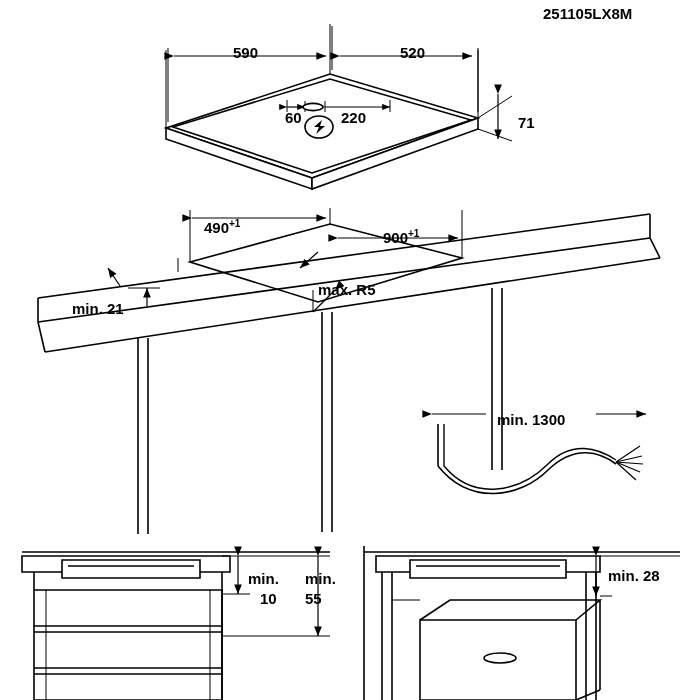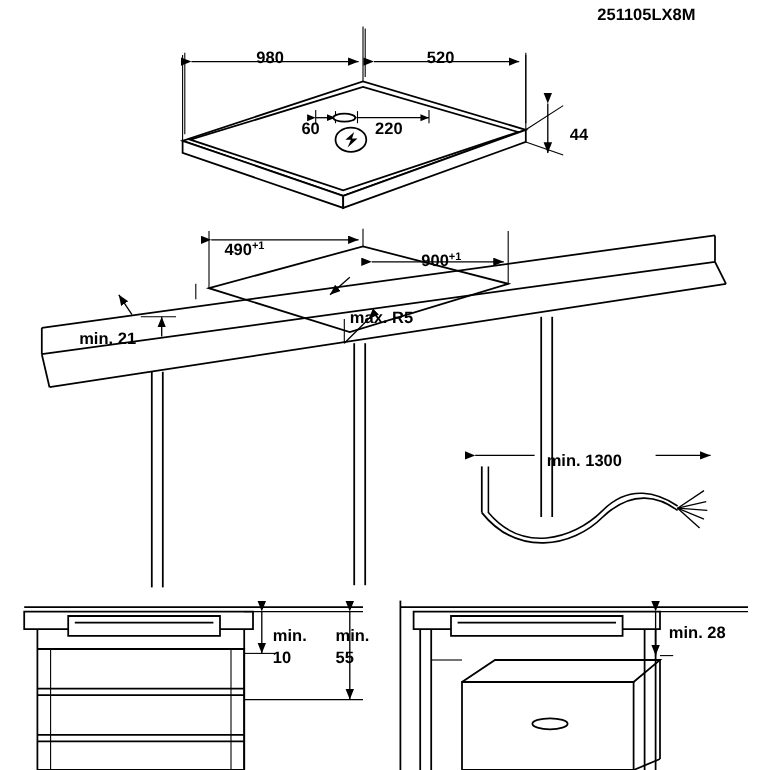--- a/index.html
+++ b/index.html
@@ -236,41 +236,41 @@
       <g stroke-width="1">
         <path d="M600,556 L680,556"></path>
         <path d="M600,596 L612,596"></path>
       </g>
 
     </g>
   </svg>
 
   <div class="lbl code" style="left:543px; top:6px;">251105LX8M</div>
 
-  <div class="lbl dim" style="left:233px; top:45px;">980</div>
-
-  <div class="lbl dim" style="left:388px; top:45px;">520</div>
-
-  <div class="lbl dim" style="left:274px; top:110px;text-align:center;">60</div>
+  <div class="lbl dim" style="left:233px; top:45px;">590</div>
+
+  <div class="lbl dim" style="left:400px; top:45px;">520</div>
+
+  <div class="lbl dim" style="left:285px; top:110px;text-align:center;">60</div>
 
   <div class="lbl dim" style="left:341px; top:110px;">220</div>
 
-  <div class="lbl dim" style="left:518px; top:115px;">44</div>
+  <div class="lbl dim" style="left:518px; top:115px;">71</div>
 
   <div class="lbl dim" style="left:204px; top:219px;"><span>490</span><span class="dim-sup">+1</span></div>
 
   <div class="lbl dim" style="left:383px; top:229px;"><span>900</span><span class="dim-sup">+1</span></div>
 
   <div class="lbl dim" style="left:318px; top:282px;">max. R5</div>
 
   <div class="lbl dim" style="left:72px; top:301px;">min. 21</div>
 
   <div class="lbl dim" style="left:497px; top:412px;">min. 1300</div>
 
   <div class="lbl dim" style="left:248px; top:571px;">min.</div>
-  <div class="lbl dim" style="left:248px; top:591px;">10</div>
+  <div class="lbl dim" style="left:260px; top:591px;">10</div>
 
   <div class="lbl dim" style="left:305px; top:571px;">min.</div>
   <div class="lbl dim" style="left:305px; top:591px;">55</div>
 
   <div class="lbl dim" style="left:608px; top:568px;">min. 28</div>
 
 </div>
 
 </body></html>

